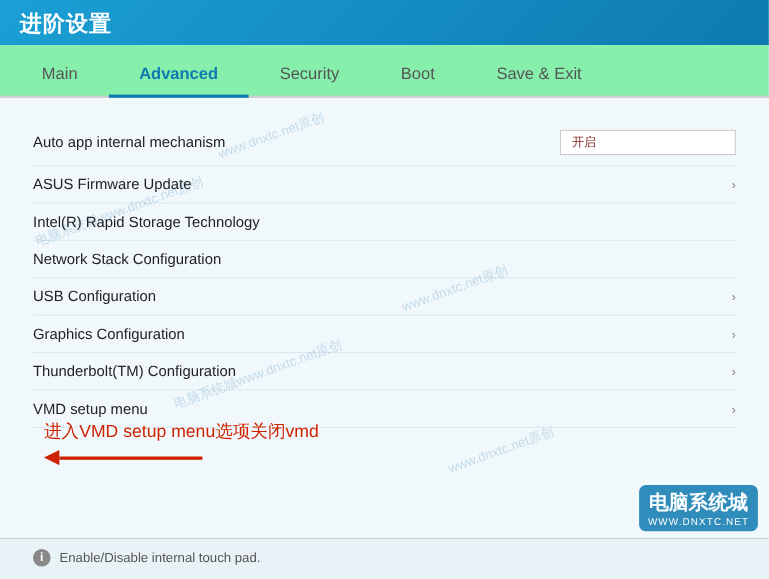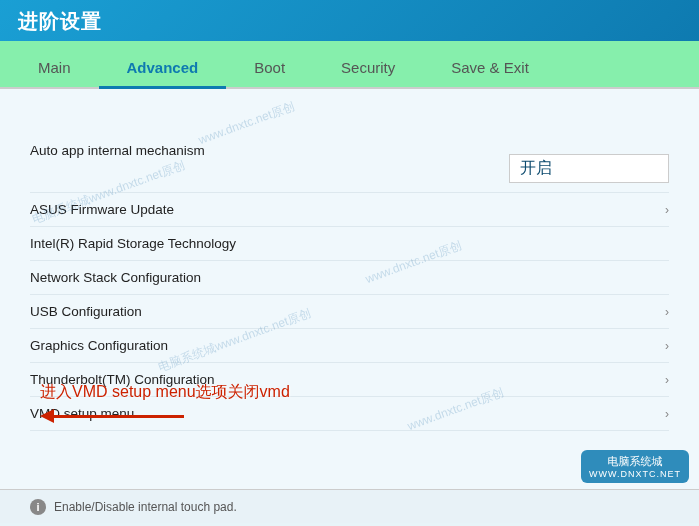--- a/index.html
+++ b/index.html
@@ -83,24 +83,23 @@
       font-size: 13.5px;
     }
     .menu-item-arrow {
       color: #888;
       font-size: 12px;
     }
     .menu-item-value {
       background: #fff;
       border: 1px solid #ccc;
       padding: 3px 40px 3px 10px;
-      font-size: 16px;
-      color: #0c4a6e;
+      font-size: 11px;
+      color: #7f1d1d;
       min-width: 160px;
-      margin-top: 36px;
     }
 
     
     .annotation-container {
       position: absolute;
       bottom: 100px;
       left: 40px;
       z-index: 20;
       pointer-events: none;
     }
@@ -169,22 +168,22 @@
       background: #0e7ab0;
       color: #fff;
       border-radius: 6px;
       padding: 4px 8px 4px 8px;
       font-size: 11px;
       text-align: center;
       pointer-events: none;
       opacity: 0.85;
     }
     .brand-badge .brand-main {
-      font-size: 11px;
-      font-weight: normal;
+      font-size: 18px;
+      font-weight: bold;
     }
     .brand-badge .brand-sub {
       font-size: 9px;
       letter-spacing: 1px;
     }
 
     
     .wm-scattered {
       position: absolute;
       top: 0; left: 0; right: 0; bottom: 0;
@@ -203,22 +202,22 @@
 </head>
 <body>
 
 <div class="title-bar">
   <span class="title-bar-text">进阶设置</span>
 </div>
 
 <div class="tab-bar">
   <div class="tab">Main</div>
   <div class="tab active">Advanced</div>
+  <div class="tab">Security</div>
   <div class="tab">Boot</div>
-  <div class="tab">Security</div>
   <div class="tab">Save &amp; Exit</div>
 </div>
 
 <div class="content-area">
 
   <div class="wm-scattered">
     <div class="wm-item" style="top:6%;left:28%;">www.dnxtc.net原创</div>
     <div class="wm-item" style="top:22%;left:4%;">电脑系统城www.dnxtc.net原创</div>
     <div class="wm-item" style="top:38%;left:52%;">www.dnxtc.net原创</div>
     <div class="wm-item" style="top:56%;left:22%;">电脑系统城www.dnxtc.net原创</div>

